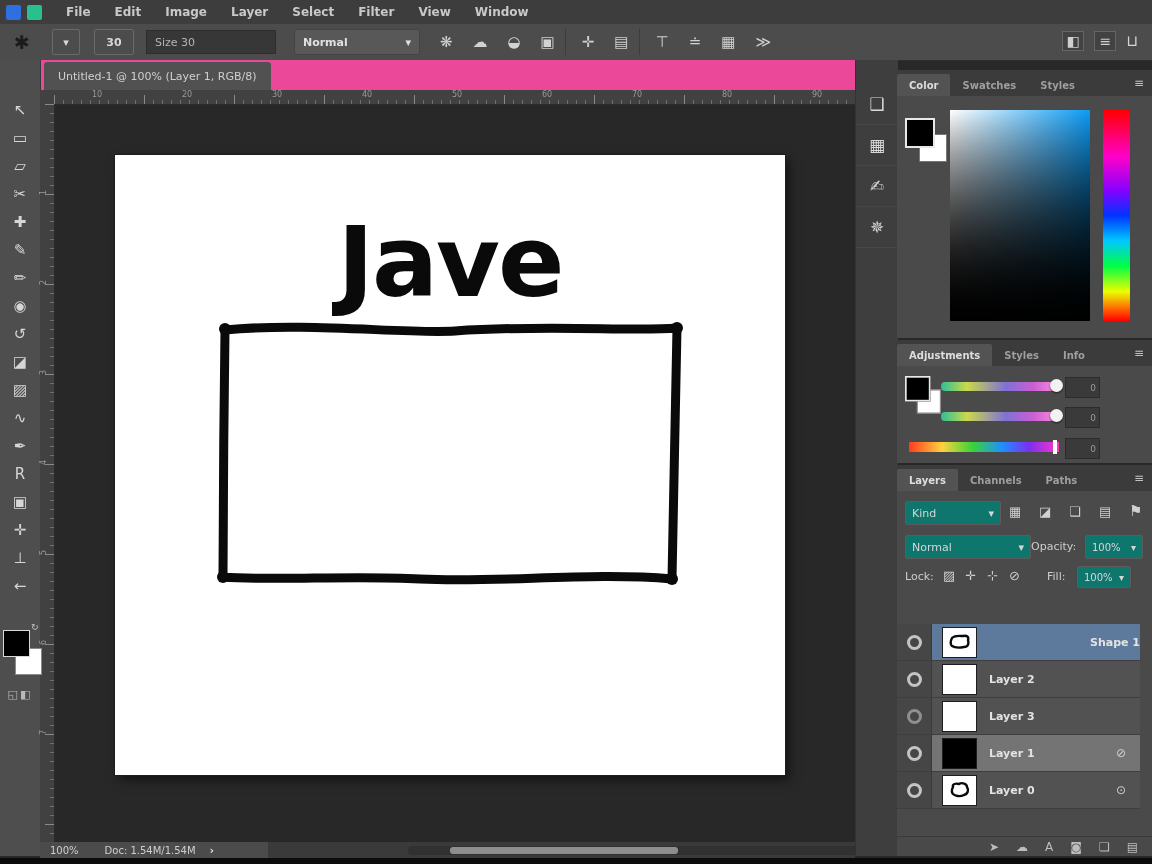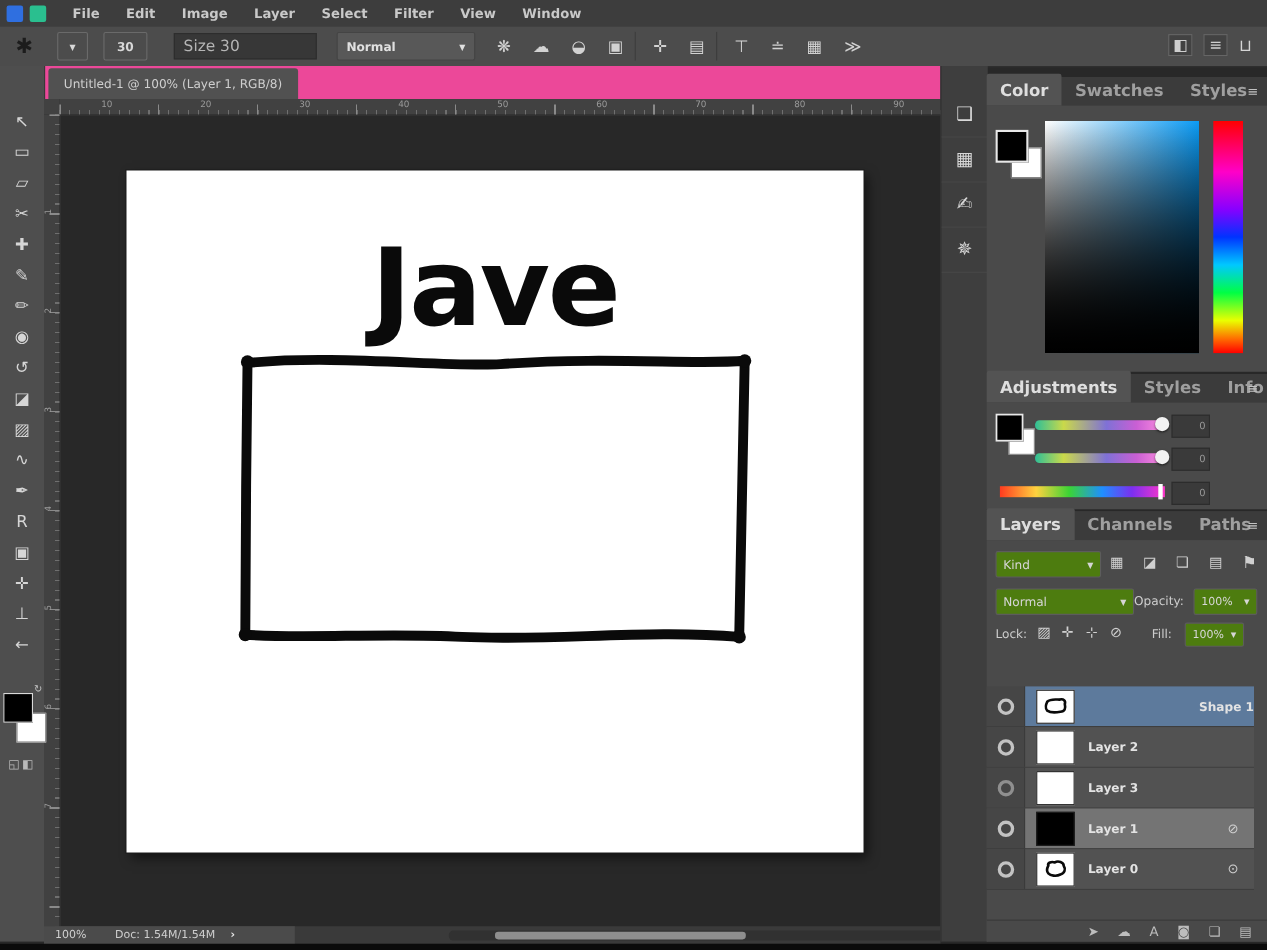--- a/index.html
+++ b/index.html
@@ -18,21 +18,21 @@
   
   #optionsbar{left:0;top:24px;width:1152px;height:36px;background:#4c4c4c;border-bottom:1px solid #2e2e2e;
               display:flex;align-items:center;}
   #tool-glyph{font-size:19px;color:#1c1c1c;margin-left:14px;font-weight:bold;}
   .opt-sep{width:1px;height:26px;background:#3c3c3c;margin:0 10px;}
   .opt-btn{height:24px;border:1px solid #6a6a6a;background:#4c4c4c;color:#d8d8d8;font-size:11px;
            display:flex;align-items:center;justify-content:center;border-radius:2px;}
   #preset-btn{width:26px;margin-left:22px;}
   #size-btn{width:38px;margin-left:14px;font-weight:bold;}
   #opt-input{width:120px;height:22px;background:#373737;border:1px solid #2d2d2d;color:#b5b5b5;
-             font-size:14px;display:flex;align-items:center;padding-left:8px;margin-left:24px;}
+             font-size:11px;display:flex;align-items:center;padding-left:8px;margin-left:12px;}
   #mode-dd{width:108px;height:24px;background:#585858;border:1px solid #444;color:#e0e0e0;font-size:11px;
            font-weight:bold;display:flex;align-items:center;justify-content:space-between;
            padding:0 8px;margin-left:18px;border-radius:2px;}
   .opt-icon{font-size:15px;color:#d2d2d2;margin-left:20px;}
   #workspace{position:absolute;right:14px;top:31px;display:flex;gap:10px;align-items:center;}
   .ws-icon{font-size:14px;color:#cfcfcf;border:1px solid #666;background:#424242;
            width:20px;height:18px;display:flex;align-items:center;justify-content:center;}
 
   
   #tabrow{left:40px;top:60px;width:815px;height:30px;background:#ec4899;}
@@ -82,21 +82,21 @@
   #bottombar{left:0;top:858px;width:1152px;height:6px;background:#0b0b0b;}
 
   
   #icondock{left:855px;top:60px;width:42px;height:796px;background:#3e3e3e;border-left:1px solid #333;}
   .dock-btn{width:42px;height:40px;display:flex;align-items:center;justify-content:center;
             color:#d8d8d8;font-size:17px;border-bottom:1px solid #474747;}
 
   
   .panel{position:absolute;left:897px;width:255px;background:#4a4a4a;}
   .tabstrip{height:26px;background:#3b3b3b;display:flex;align-items:flex-end;position:relative;}
-  .tab{font-size:15px;font-weight:bold;color:#9f9f9f;padding:6px 12px 5px;}
+  .tab{font-size:10px;font-weight:bold;color:#9f9f9f;padding:6px 12px 5px;}
   .tab.active{background:#535353;color:#dedede;border-radius:2px 2px 0 0;}
   .panel-menu{position:absolute;right:8px;top:6px;color:#c2c2c2;font-size:12px;}
 
   
   #colorfield{position:absolute;left:53px;top:14px;width:140px;height:211px;
      background:linear-gradient(to bottom,rgba(0,0,0,0) 0%,#000 100%),
                 linear-gradient(to right,#ffffff 0%,#0b9bf5 100%);
      background-blend-mode:normal;}
   #colorfield-dark{position:absolute;left:53px;top:14px;width:140px;height:211px;
      background:linear-gradient(to bottom,rgba(0,0,0,0) 0%,rgba(0,0,0,.92) 100%);}
@@ -112,21 +112,21 @@
      background:linear-gradient(90deg,#2fbf97 0%,#cad94a 22%,#7f71d6 55%,#c95fd4 78%,#ff8fe0 100%);}
   .slider-thumb{position:absolute;width:13px;height:13px;border-radius:50%;background:#f2f2f2;
      box-shadow:0 1px 2px rgba(0,0,0,.6);top:-3px;right:-4px;}
   .slider-box{position:absolute;width:30px;height:19px;background:#3a3a3a;border:1px solid #2c2c2c;
      color:#9a9a9a;font-size:9px;display:flex;align-items:center;justify-content:flex-end;padding-right:3px;}
   #rainbow-track{position:absolute;left:12px;top:100px;width:195px;height:10px;
      background:linear-gradient(90deg,#ff3b1f,#ffd23f 22%,#3bd435 42%,#1f8fff 62%,#7b2ff0 80%,#ff36c8 100%);}
   #rainbow-thumb{position:absolute;right:2px;top:-2px;width:4px;height:14px;background:#fff;}
 
   
-  .lp-box{position:absolute;background:#4d7c0f;border:1px solid #5c5c5c;color:#d6d6d6;font-size:11px;
+  .lp-box{position:absolute;background:#0f766e;border:1px solid #5c5c5c;color:#d6d6d6;font-size:11px;
           display:flex;align-items:center;justify-content:space-between;padding:0 6px;border-radius:2px;}
   .lp-label{position:absolute;font-size:11px;font-weight:normal;color:#cdcdcd;}
   .lp-icon{position:absolute;font-size:13px;color:#d0d0d0;}
   .layer-row{position:absolute;left:0;width:243px;height:36px;display:flex;border-bottom:1px solid #3e3e3e;}
   .eye-cell{width:34px;background:#464646;border-right:1px solid #3a3a3a;
             display:flex;align-items:center;justify-content:center;}
   .eye{width:9px;height:9px;border:3px solid #c3c3c3;border-radius:50%;}
   .eye.dim{border-color:#8f8f8f;}
   .layer-main{flex:1;display:flex;align-items:center;background:#525252;}
   .layer-main.selected{background:#5d7a9c;}

